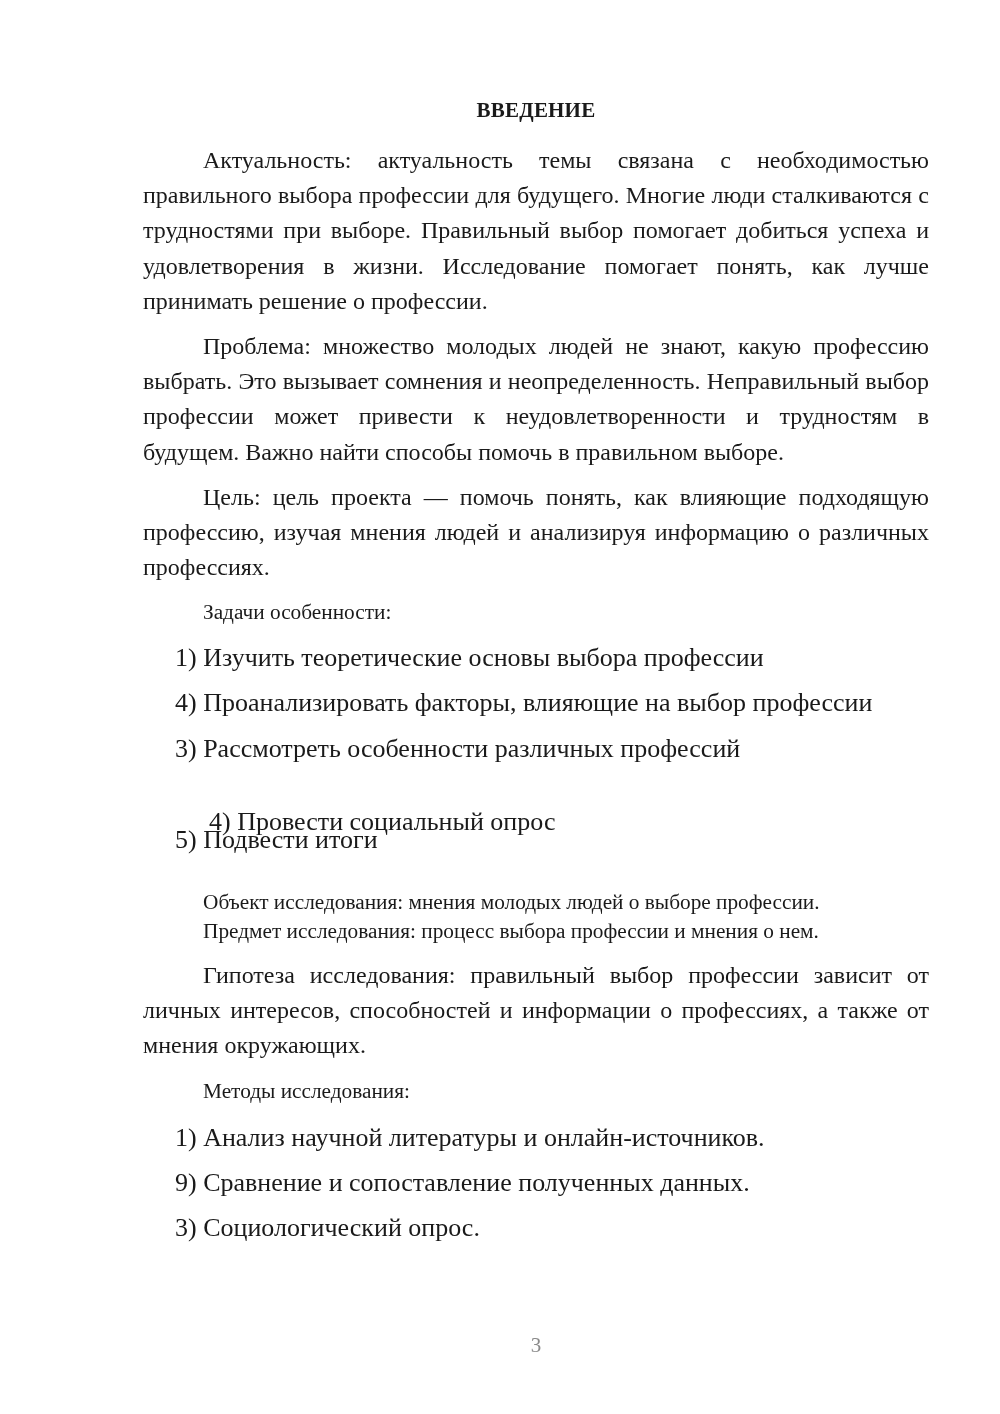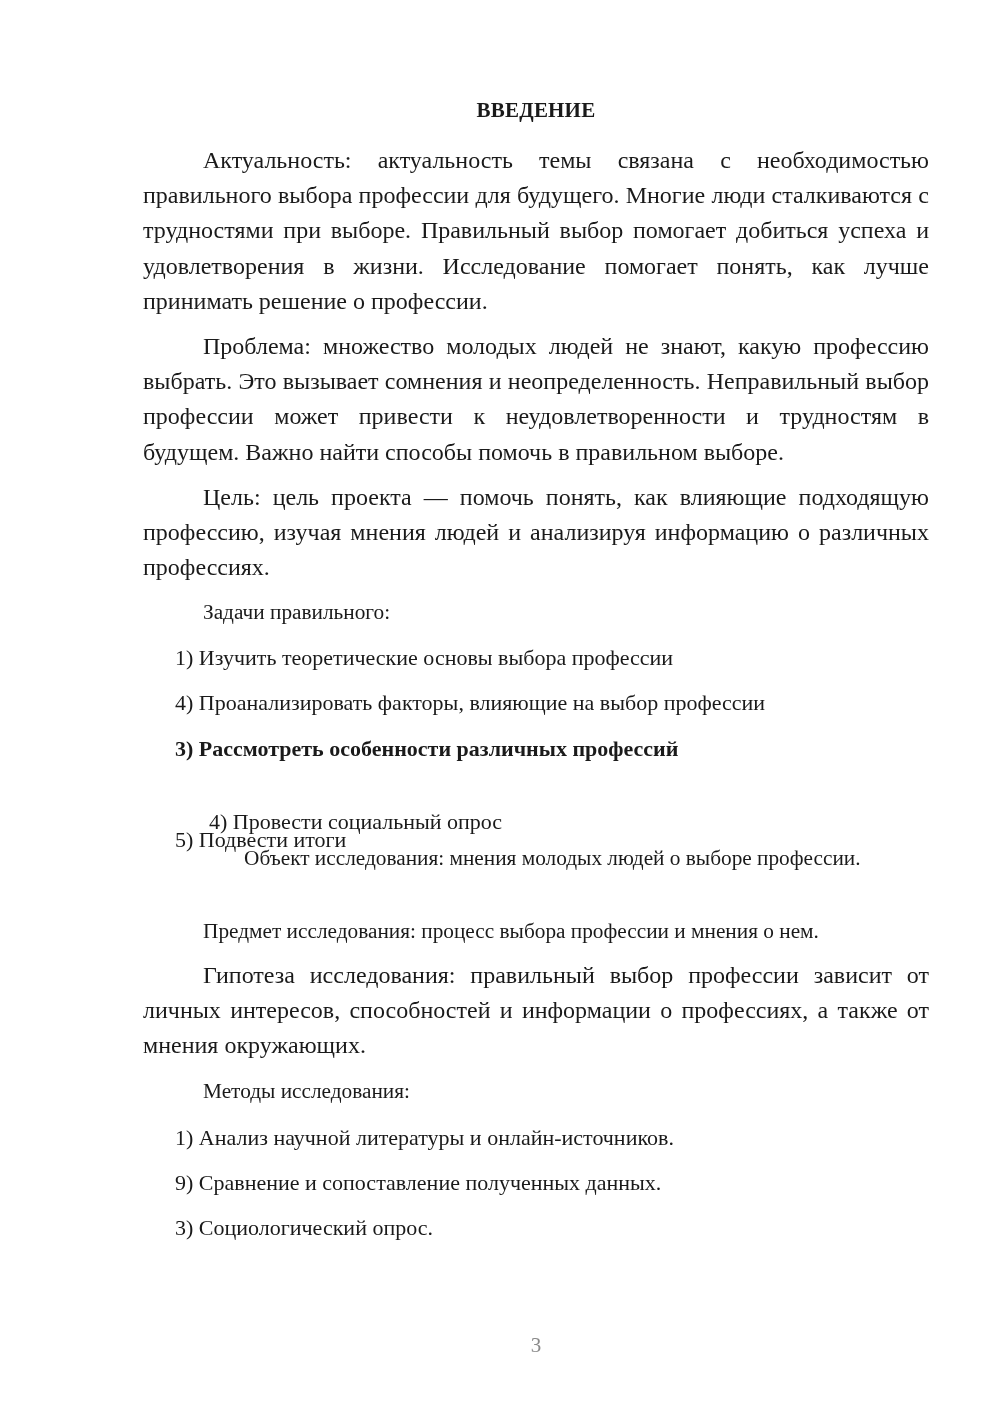--- a/index.html
+++ b/index.html
@@ -39,21 +39,21 @@
       font-size: 24px;
       line-height: 35.2px;
       text-align: justify;
       text-align-last: left;
       text-indent: 60px;
       margin: 0;
     }
     .list-item {
       position: absolute;
       left: 32px;
-      font-size: 22px;
+      font-size: 26px;
       line-height: 28px;
       white-space: nowrap;
     }
     .heading-line {
       position: absolute;
       left: 60px;
       font-size: 21.3px;
       line-height: 28px;
       white-space: nowrap;
     }
@@ -73,29 +73,29 @@
 <div class="page">
 
   <div class="title">ВВЕДЕНИЕ</div>
 
   <p class="para" style="top:143px;">Актуальность: актуальность темы связана с необходимостью правильного выбора профессии для будущего. Многие люди сталкиваются с трудностями при выборе. Правильный выбор помогает добиться успеха и удовлетворения в жизни. Исследование помогает понять, как лучше принимать решение о профессии.</p>
 
   <p class="para" style="top:329px;">Проблема: множество молодых людей не знают, какую профессию выбрать. Это вызывает сомнения и неопределенность. Неправильный выбор профессии может привести к неудовлетворенности и трудностям в будущем. Важно найти способы помочь в правильном выборе.</p>
 
   <p class="para" style="top:480px;">Цель: цель проекта — помочь понять, как влияющие подходящую профессию, изучая мнения людей и анализируя информацию о различных профессиях.</p>
 
-  <div class="heading-line" style="top:598px;">Задачи правильного:</div>
+  <div class="heading-line" style="top:598px;">Задачи особенности:</div>
 
   <div class="list-item" style="top:644px;">1) Изучить теоретические основы выбора профессии</div>
   <div class="list-item" style="top:689px;">4) Проанализировать факторы, влияющие на выбор профессии</div>
-  <div class="list-item" style="top:735px;font-weight:bold;">3) Рассмотреть особенности различных профессий</div>
+  <div class="list-item" style="top:735px;">3) Рассмотреть особенности различных профессий</div>
   <div class="list-item" style="top:808px;margin-left:34px;">4) Провести социальный опрос</div>
   <div class="list-item" style="top:826px;">5) Подвести итоги</div>
 
-  <div class="heading-line" style="top:844px;margin-left:41px;">Объект исследования: мнения молодых людей о выборе профессии.</div>
+  <div class="heading-line" style="top:888px;">Объект исследования: мнения молодых людей о выборе профессии.</div>
 
   <div class="heading-line" style="top:917px;">Предмет исследования: процесс выбора профессии и мнения о нем.</div>
 
   <p class="para" style="top:958px;">Гипотеза исследования: правильный выбор профессии зависит от личных интересов, способностей и информации о профессиях, а также от мнения окружающих.</p>
 
   <div class="heading-line" style="top:1077px;">Методы исследования:</div>
 
   <div class="list-item" style="top:1124px;">1) Анализ научной литературы и онлайн-источников.</div>
   <div class="list-item" style="top:1169px;">9) Сравнение и сопоставление полученных данных.</div>
   <div class="list-item" style="top:1214px;">3) Социологический опрос.</div>

